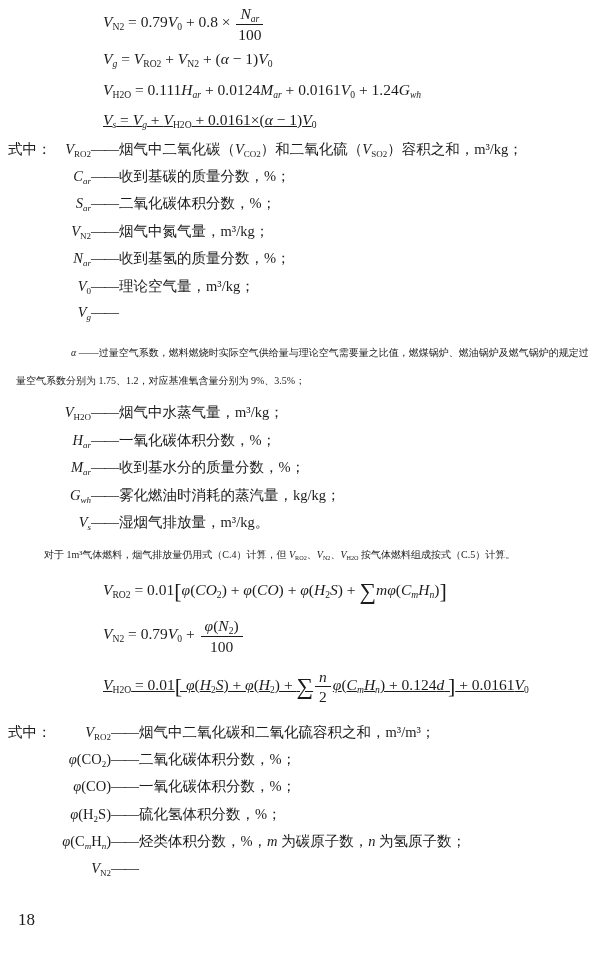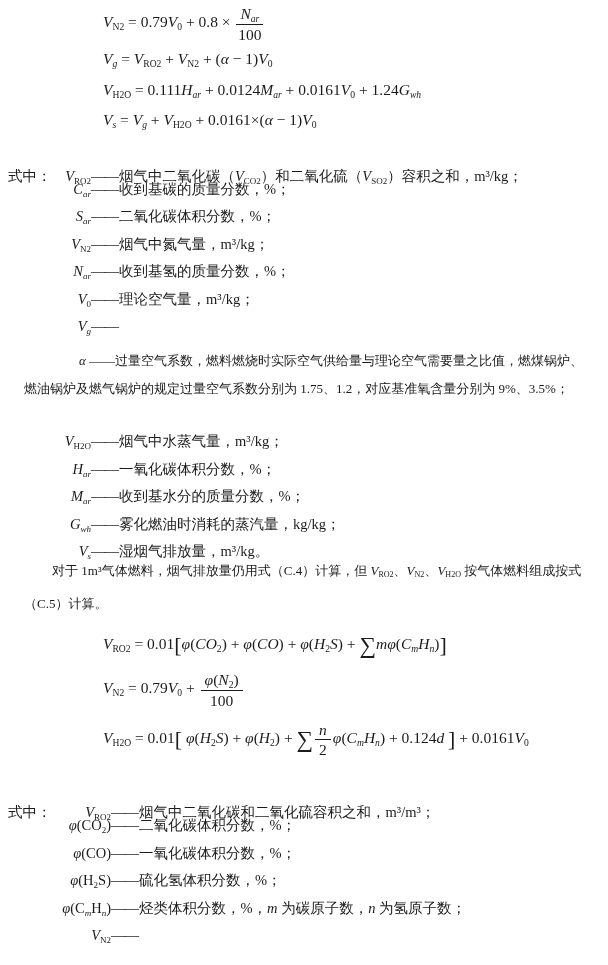--- a/index.html
+++ b/index.html
@@ -10,39 +10,39 @@
     font-family:"Liberation Serif","DejaVu Serif",serif;
     overflow:hidden;
     box-sizing:border-box;
     padding:4px 8px 0 8px;
   }
   .formula-block{margin-left:95px;font-size:15.5px;position:relative;}
   .formula{white-space:nowrap;}
   .fb1 .formula{margin-bottom:0;}
   .f-gap-a{margin-top:6px;}
   .f-gap-b{margin-top:13px;}
-  .f-gap-c{margin-top:11px;}
+  .f-gap-c{margin-top:11px;text-decoration:underline;}
   .tk-n{font-style:normal;}
   .tk-i{font-style:italic;}
   .tk-sub{font-size:0.62em;vertical-align:-0.28em;letter-spacing:0;}
   .tk-isub{font-size:0.62em;vertical-align:-0.28em;font-style:italic;}
   .tk-sum{font-size:1.5em;line-height:1;vertical-align:-0.18em;}
   .tk-big{font-size:1.42em;line-height:1;vertical-align:-0.14em;font-weight:400;}
   .frac{display:inline-block;vertical-align:middle;text-align:center;margin:0 2px;line-height:1.15;}
   .fnum{display:block;border-bottom:1.4px solid #1b1b1b;padding:1px 4px 0 4px;}
   .fden{display:block;padding-top:1px;}
   
   .defs{font-size:14.5px;margin-top:10px;}
   .def-row{display:flex;align-items:baseline;height:27.4px;white-space:nowrap;}
-  .def-row .lead{flex:0 0 45px;margin-top:27px;}
+  .def-row .lead{flex:0 0 45px;}
   .defs1 .sym{flex:0 0 38px;text-align:right;}
   .defs2 .sym{flex:0 0 58px;text-align:right;}
   .def-row .dash{letter-spacing:-1px;}
   .def-row .desc{padding-left:1px;}
-  .para{font-size:13px;line-height:28px;margin:16px;}
+  .para{font-size:10px;line-height:28px;margin:8px;}
   .alpha-para{text-indent:55px;}
   .gas-para{text-indent:28px;margin-top:1px;}
   .defs2{margin-top:17px;}
   .page-number{font-size:17px;margin-top:23px;padding-left:10px;}
 </style>
 </head>
 <body>
 
 <div class="formula-block fb1">
   <div class="formula"><span class="tk-i">V</span><span class="tk-sub">N2</span><span class="tk-n"> = 0.79</span><span class="tk-i">V</span><span class="tk-sub">0</span><span class="tk-n"> + 0.8 × </span><span class="frac"><span class="fnum"><span class="tk-i">N</span><span class="tk-isub">ar</span></span><span class="fden"><span class="tk-n">100</span></span></span></div>

